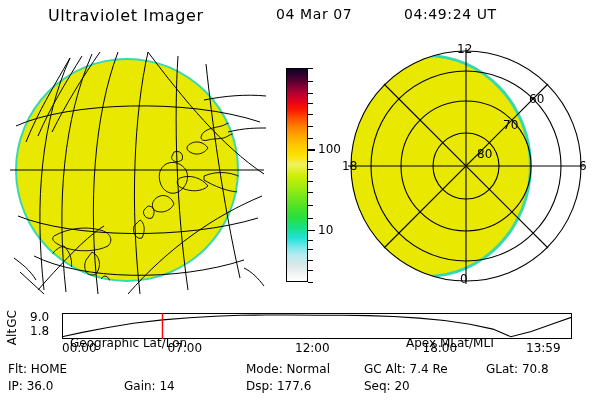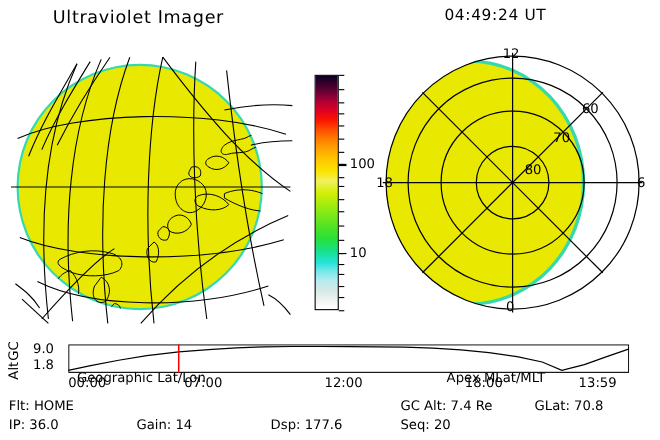--- a/index.html
+++ b/index.html
@@ -212,20 +212,21 @@
   .c3 { left: 364px; }
   .c4 { left: 486px; }
 </style>
 </head>
 <body>
 
 <div class="root">
 
   <div class="header">
     <div class="hdr-title">Ultraviolet Imager</div>
+    <div class="hdr-date">04 Mar 07</div>
     <div class="hdr-time">04:49:24 UT</div>
   </div>
 
   <div class="panel-geo">
     <svg width="258" height="256" viewBox="0 0 258 256">
       <defs>
         <clipPath id="globeClip">
           <circle cx="119" cy="130" r="112"></circle>
         </clipPath>
       </defs>
@@ -375,19 +376,20 @@
       <div class="ts-xlabel" style="left: 167.5px;">07:00</div>
       <div class="ts-xlabel" style="left: 295px;">12:00</div>
       <div class="ts-xlabel" style="left: 422.5px;">18:00</div>
       <div class="ts-xlabel" style="left: 526px;">13:59</div>
     </div>
 
   <div class="status">
     <div class="status-item row0 c0">Flt: HOME</div>
     <div class="status-item row1 c0">IP: 36.0</div>
     <div class="status-item row1 c1">Gain: 14</div>
+    <div class="status-item row0 c2">Mode: Normal</div>
     <div class="status-item row1 c2">Dsp:  177.6</div>
     <div class="status-item row0 c3">GC Alt: 7.4 Re</div>
     <div class="status-item row1 c3">Seq: 20</div>
     <div class="status-item row0 c4">GLat:  70.8</div>
   </div>
 
 </div>
 
 </body></html>

